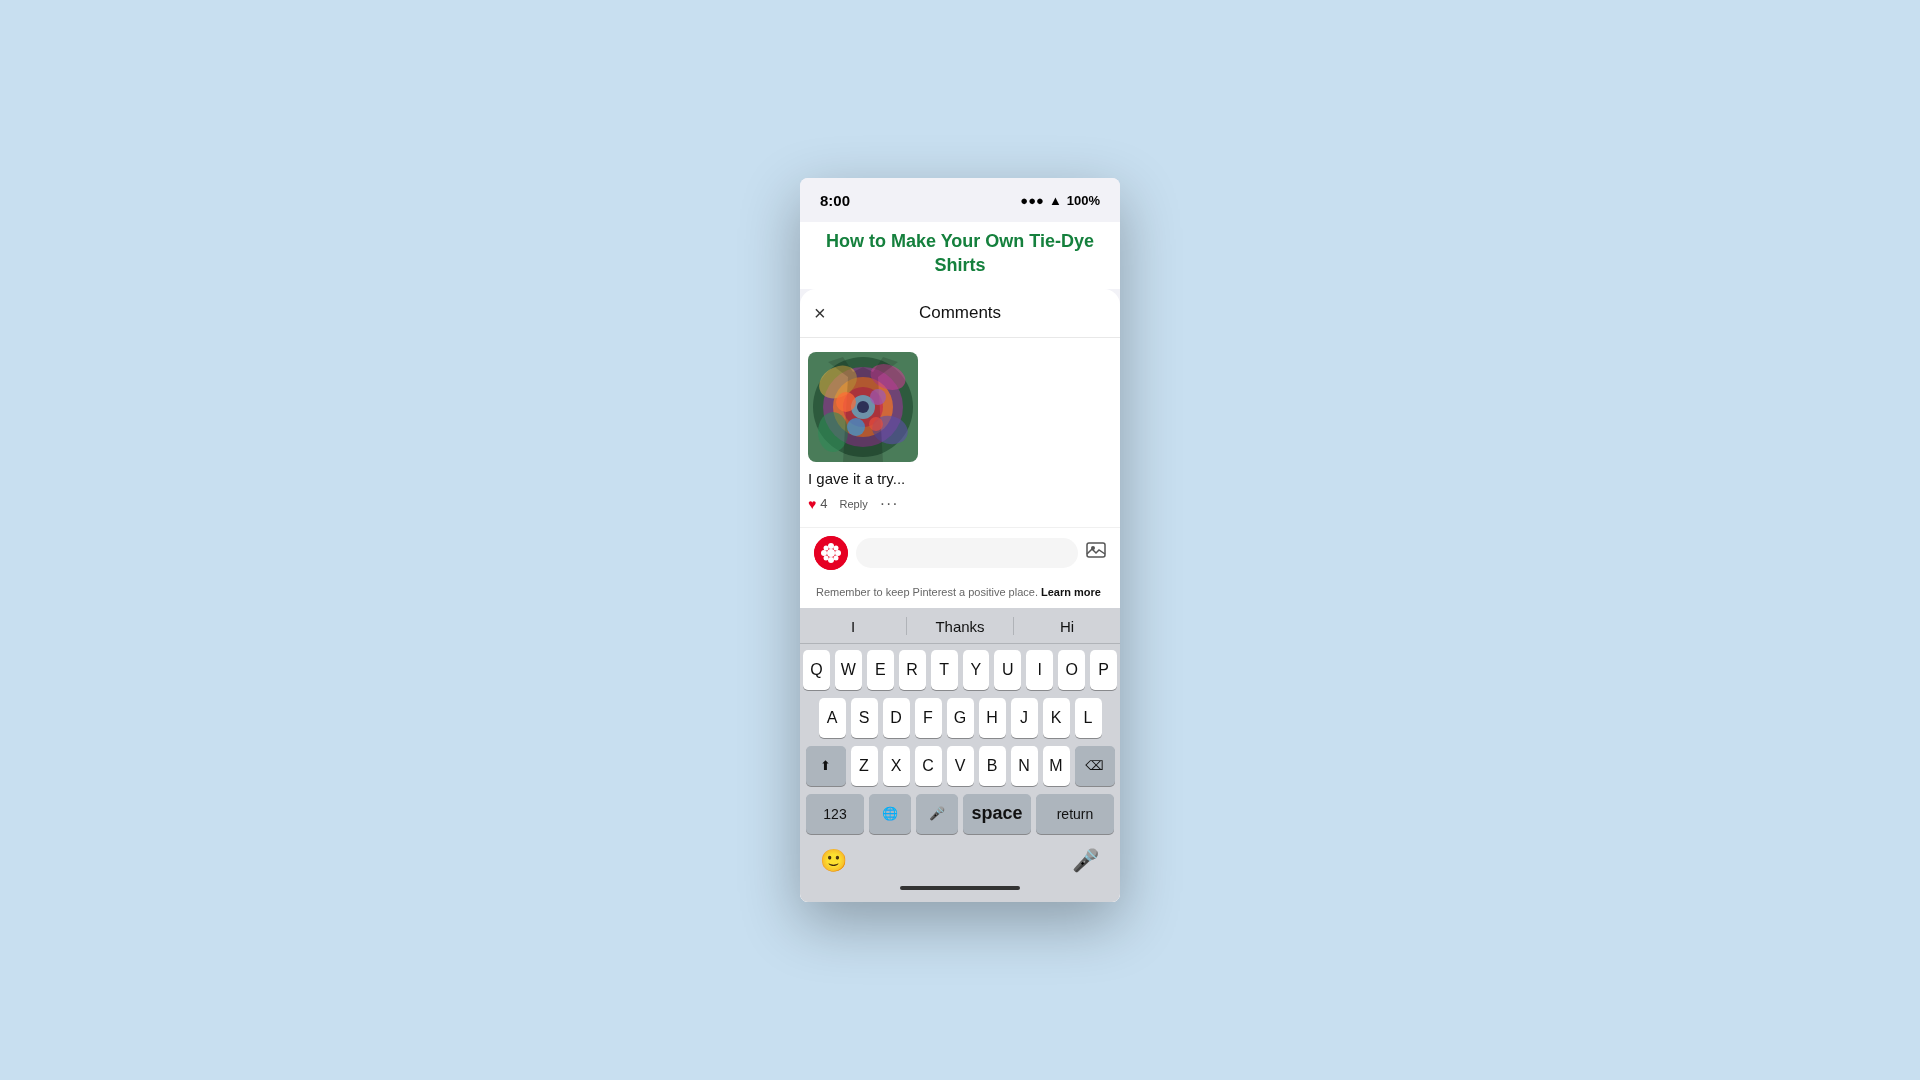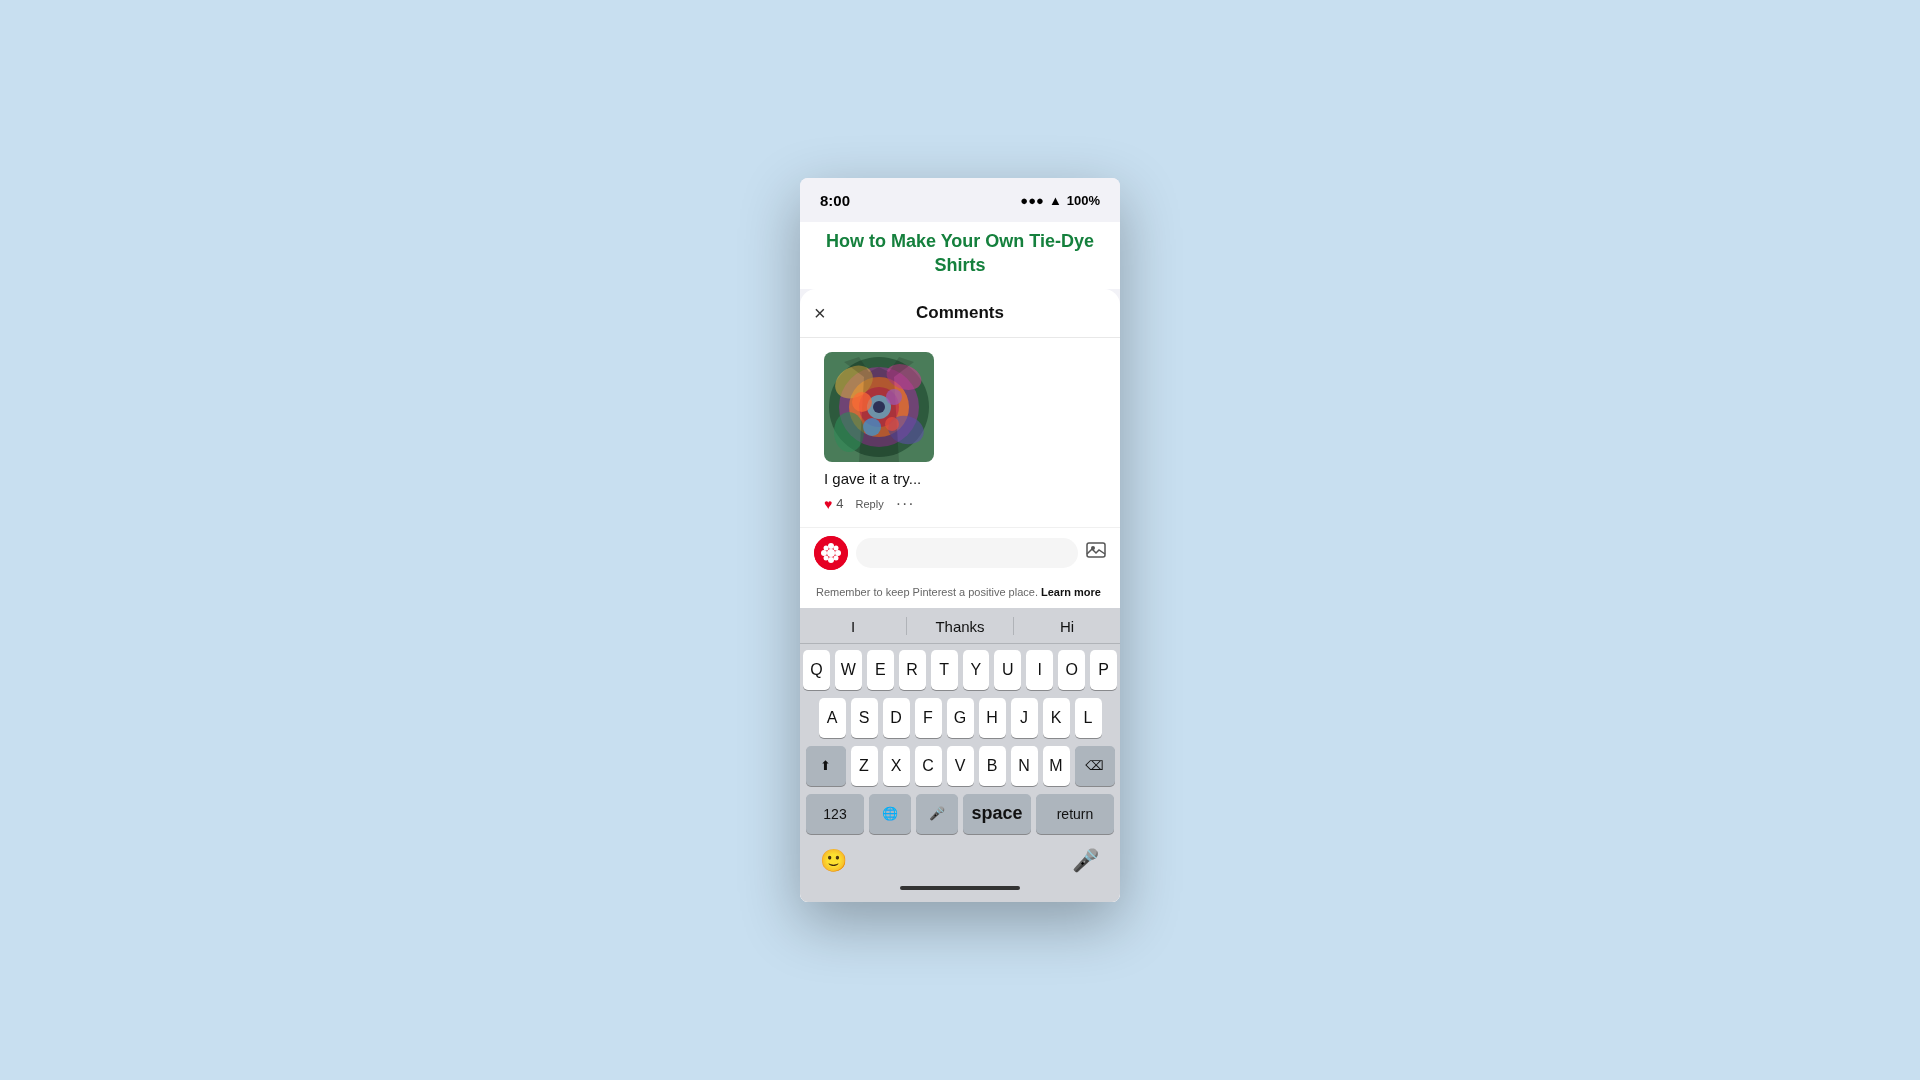--- a/index.html
+++ b/index.html
@@ -54,36 +54,36 @@
     .modal-header {
       display: flex;
       align-items: center;
       justify-content: center;
       padding: 14px 16px;
       border-bottom: 1px solid #e8e8e8;
       position: relative;
     }
     .modal-title {
       font-size: 17px;
-      font-weight: 700;
+      font-weight: 400;
       color: #111;
     }
     .close-btn {
       position: absolute;
       left: 14px;
       background: none;
       border: none;
       font-size: 20px;
       cursor: pointer;
       color: #333;
       line-height: 1;
     }
     
     .comment-section {
-      padding: 14px 24px;
+      padding: 14px 8px;
       background: white;
     }
     .comment-image {
       width: 110px;
       height: 110px;
       border-radius: 8px;
       overflow: hidden;
       margin-bottom: 8px;
     }
     .comment-image .tie-dye-svg {

